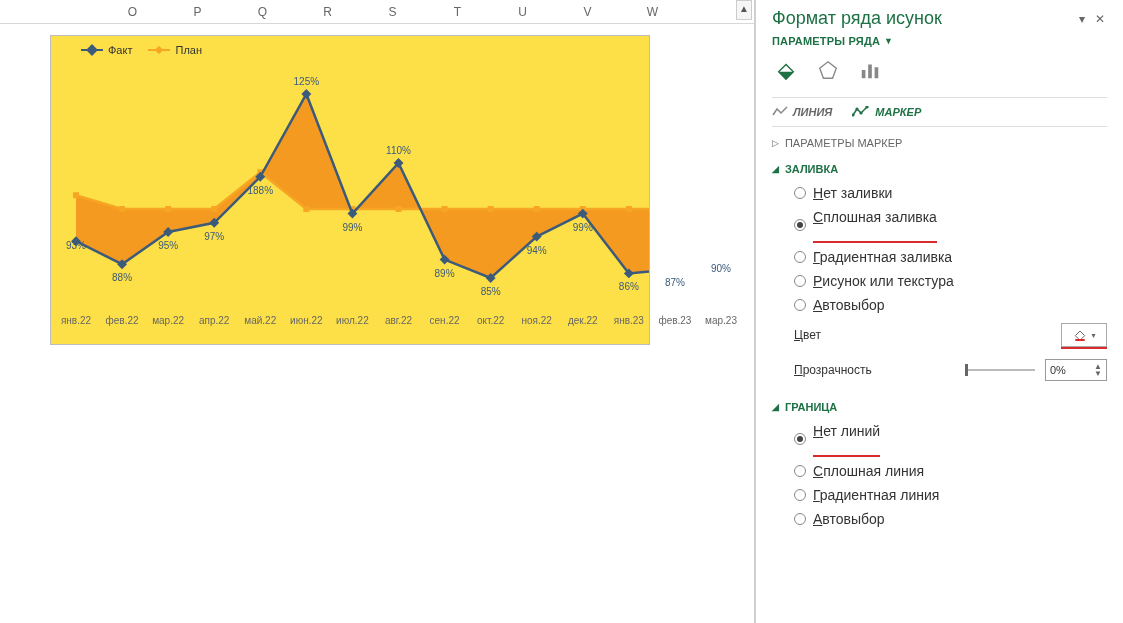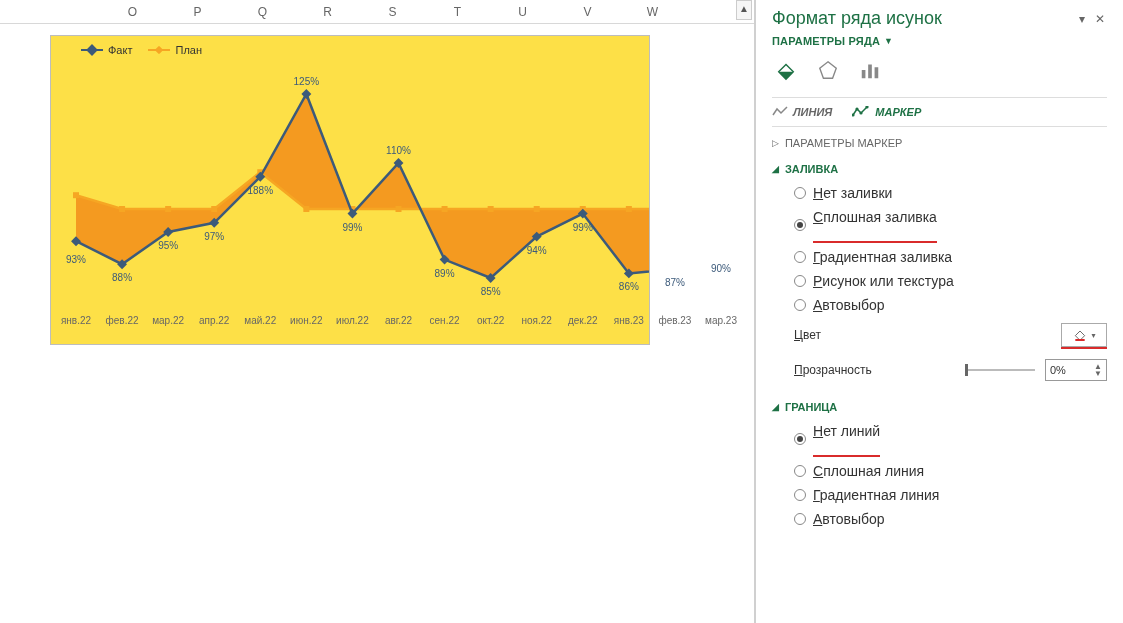--- a/index.html
+++ b/index.html
@@ -295,21 +295,21 @@
           <rect x="297.9285714285714" y="174.1" width="7" height="7" fill="#3c5a7a" transform="rotate(45 301.4285714285714 177.6)"></rect>
           <rect x="344" y="123.5" width="7" height="7" fill="#3c5a7a" transform="rotate(45 347.5 127)"></rect>
           <rect x="390.07142857142856" y="220.10000000000002" width="7" height="7" fill="#3c5a7a" transform="rotate(45 393.57142857142856 223.60000000000002)"></rect>
           <rect x="436.14285714285717" y="238.5" width="7" height="7" fill="#3c5a7a" transform="rotate(45 439.64285714285717 242)"></rect>
           <rect x="482.2142857142857" y="197.1" width="7" height="7" fill="#3c5a7a" transform="rotate(45 485.7142857142857 200.6)"></rect>
           <rect x="528.2857142857142" y="174.1" width="7" height="7" fill="#3c5a7a" transform="rotate(45 531.7857142857142 177.6)"></rect>
           <rect x="574.3571428571428" y="233.9" width="7" height="7" fill="#3c5a7a" transform="rotate(45 577.8571428571428 237.4)"></rect>
           <rect x="620.4285714285714" y="229.29999999999998" width="7" height="7" fill="#3c5a7a" transform="rotate(45 623.9285714285714 232.79999999999998)"></rect>
           <rect x="666.5" y="215.5" width="7" height="7" fill="#3c5a7a" transform="rotate(45 670 219)"></rect>
         </svg>
-    <div class="data-label" style="left: 25px; top: 218px;">93%</div>
+    <div class="data-label" style="left: 25px; top: 204px;">93%</div>
         <div class="data-label" style="left: 71.0714px; top: 236.2px;">88%</div>
         <div class="data-label" style="left: 117.143px; top: 204px;">95%</div>
         <div class="data-label" style="left: 163.214px; top: 194.8px;">97%</div>
         <div class="data-label" style="left: 209.286px; top: 148.8px;">188%</div>
         <div class="data-label" style="left: 255.357px; top: 40px;">125%</div>
         <div class="data-label" style="left: 301.429px; top: 185.6px;">99%</div>
         <div class="data-label" style="left: 347.5px; top: 109px;">110%</div>
         <div class="data-label" style="left: 393.571px; top: 231.6px;">89%</div>
         <div class="data-label" style="left: 439.643px; top: 250px;">85%</div>
         <div class="data-label" style="left: 485.714px; top: 208.6px;">94%</div>

